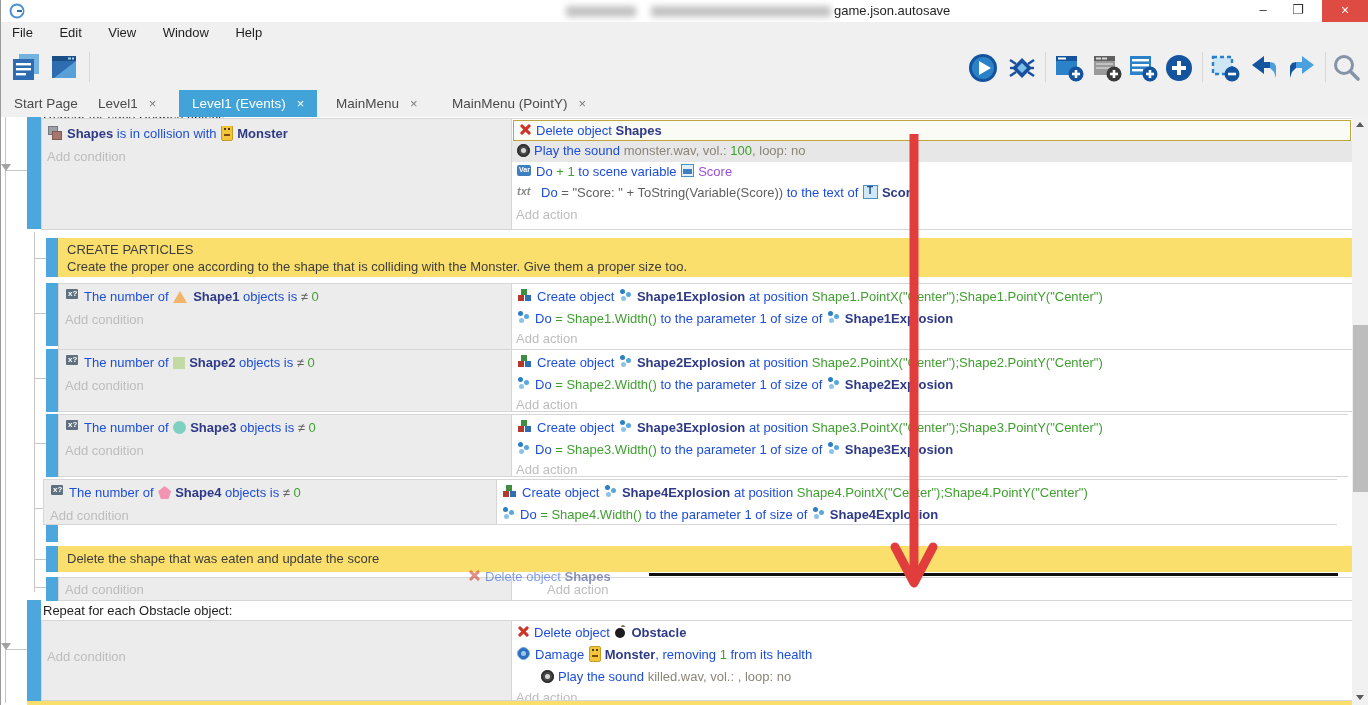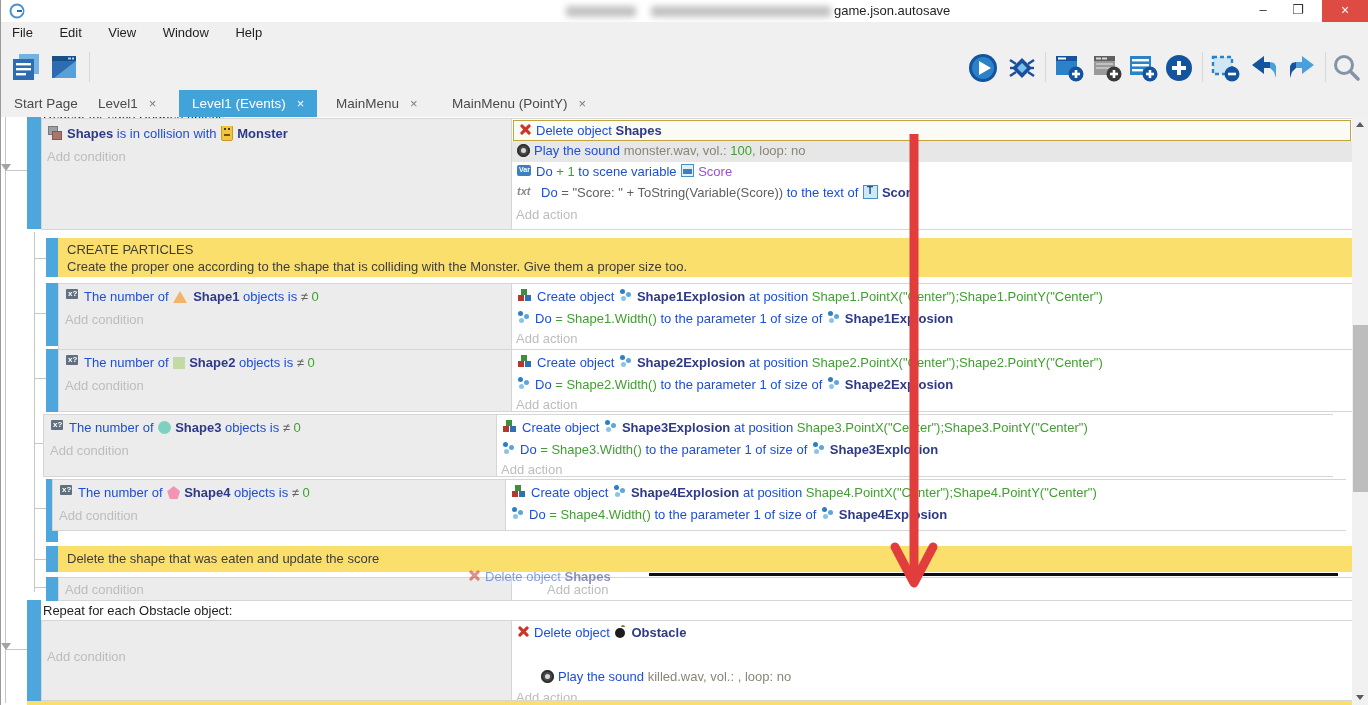--- a/index.html
+++ b/index.html
@@ -315,34 +315,34 @@
         <div class="ph" style="left:6px;top:28px;">Add condition</div>
       </div>
       <div class="act" style="left:453px;width:841px;">
         <div class="arow" style="top:3px;"><span class="ic create-object-icon"></span><span class="seg plain">Create object </span><span class="ic particle-icon"></span><span class="seg obj">Shape2Explosion</span><span class="seg plain"> at position </span><span class="seg green">Shape2.PointX("Center");Shape2.PointY("Center")</span></div>
         <div class="arow" style="top:25px;"><span class="ic particle-icon"></span><span class="seg plain">Do </span><span class="seg green">= Shape2.Width()</span><span class="seg plain"> to the parameter 1 of size of </span><span class="ic particle-icon"></span><span class="seg obj">Shape2Explosion</span></div>
         <div class="ph" style="left:4px;top:47px;">Add action</div>
       </div>
     </div>
 
     <div class="bar sub" style="left:45px;top:297px;height:63px;"></div>
-    <div class="block" style="left:42px;top:297px;width:1290px;height:63px;">
+    <div class="block" style="left:57px;top:297px;width:1290px;height:63px;">
       <div class="cond" style="width:453px;">
         <div class="line" style="left:6px;top:5px;"><span class="ic objects-count-icon"></span><span class="seg plain">The number of </span><span class="ic shape3-icon"></span><span class="seg obj">Shape3</span><span class="seg plain"> objects is </span><span class="seg dim">≠ </span><span class="seg green">0</span></div>
         <div class="ph" style="left:6px;top:28px;">Add condition</div>
       </div>
       <div class="act" style="left:453px;width:841px;">
         <div class="arow" style="top:3px;"><span class="ic create-object-icon"></span><span class="seg plain">Create object </span><span class="ic particle-icon"></span><span class="seg obj">Shape3Explosion</span><span class="seg plain"> at position </span><span class="seg green">Shape3.PointX("Center");Shape3.PointY("Center")</span></div>
         <div class="arow" style="top:25px;"><span class="ic particle-icon"></span><span class="seg plain">Do </span><span class="seg green">= Shape3.Width()</span><span class="seg plain"> to the parameter 1 of size of </span><span class="ic particle-icon"></span><span class="seg obj">Shape3Explosion</span></div>
         <div class="ph" style="left:4px;top:47px;">Add action</div>
       </div>
     </div>
 
     <div class="bar sub" style="left:45px;top:362px;height:63px;"></div>
-    <div class="block" style="left:51px;top:362px;width:1294px;height:52px;">
+    <div class="block" style="left:42px;top:362px;width:1294px;height:46px;">
       <div class="cond" style="width:453px;">
         <div class="line" style="left:6px;top:5px;"><span class="ic objects-count-icon"></span><span class="seg plain">The number of </span><span class="ic shape4-icon"></span><span class="seg obj">Shape4</span><span class="seg plain"> objects is </span><span class="seg dim">≠ </span><span class="seg green">0</span></div>
         <div class="ph" style="left:6px;top:28px;">Add condition</div>
       </div>
       <div class="act" style="left:453px;width:841px;">
         <div class="arow" style="top:3px;"><span class="ic create-object-icon"></span><span class="seg plain">Create object </span><span class="ic particle-icon"></span><span class="seg obj">Shape4Explosion</span><span class="seg plain"> at position </span><span class="seg green">Shape4.PointX("Center");Shape4.PointY("Center")</span></div>
         <div class="arow" style="top:25px;"><span class="ic particle-icon"></span><span class="seg plain">Do </span><span class="seg green">= Shape4.Width()</span><span class="seg plain"> to the parameter 1 of size of </span><span class="ic particle-icon"></span><span class="seg obj">Shape4Explosion</span></div>
         <div class="ph" style="left:4px;top:47px;">Add action</div>
       </div>
     </div>
@@ -367,20 +367,21 @@
     <div id="ghost"><span class="ic delete-icon"></span><span class="seg plain">Delete object </span><span class="seg obj">Shapes</span></div>
 
     <div class="ev-header" style="left:42px;top:486px;">Repeat for each Obstacle object:</div>
     <div class="bar" style="left:26px;top:483px;height:105px;"></div>
     <div class="block" style="left:40px;top:503px;width:1311px;height:81px;">
       <div class="cond" style="width:470px;">
         <div class="ph" style="left:5px;top:28px;">Add condition</div>
       </div>
       <div class="act" style="left:470px;width:841px;">
         <div class="arow" style="top:2px;"><span class="ic delete-icon"></span><span class="seg plain">Delete object </span><span class="ic bomb-icon"></span><span class="seg obj">Obstacle</span></div>
+        <div class="arow" style="top:24px;"><span class="ic damage-icon"></span><span class="seg plain">Damage </span><span class="ic monster-icon"></span><span class="seg obj">Monster</span><span class="seg plain">, removing </span><span class="seg green">1</span><span class="seg plain"> from its health</span></div>
         <div class="arow" style="top:46px;margin-left:24px;"><span class="ic sound-icon"></span><span class="seg plain">Play the sound </span><span class="seg dimwarm">killed.wav, vol.: , loop: no</span></div>
         <div class="ph" style="left:4px;top:69px;">Add action</div>
       </div>
     </div>
 
     <div class="comment" style="left:26px;top:584px;width:1325px;height:4px;"></div>
 
     <svg id="arrow" width="70" height="500" viewBox="0 0 70 500">
       <line x1="33" y1="17" x2="33" y2="462" stroke="#e23d3d" stroke-width="9"></line>
       <polyline points="14,430 33,466 52,430" fill="none" stroke="#e23d3d" stroke-width="9" stroke-linecap="round" stroke-linejoin="round"></polyline>

